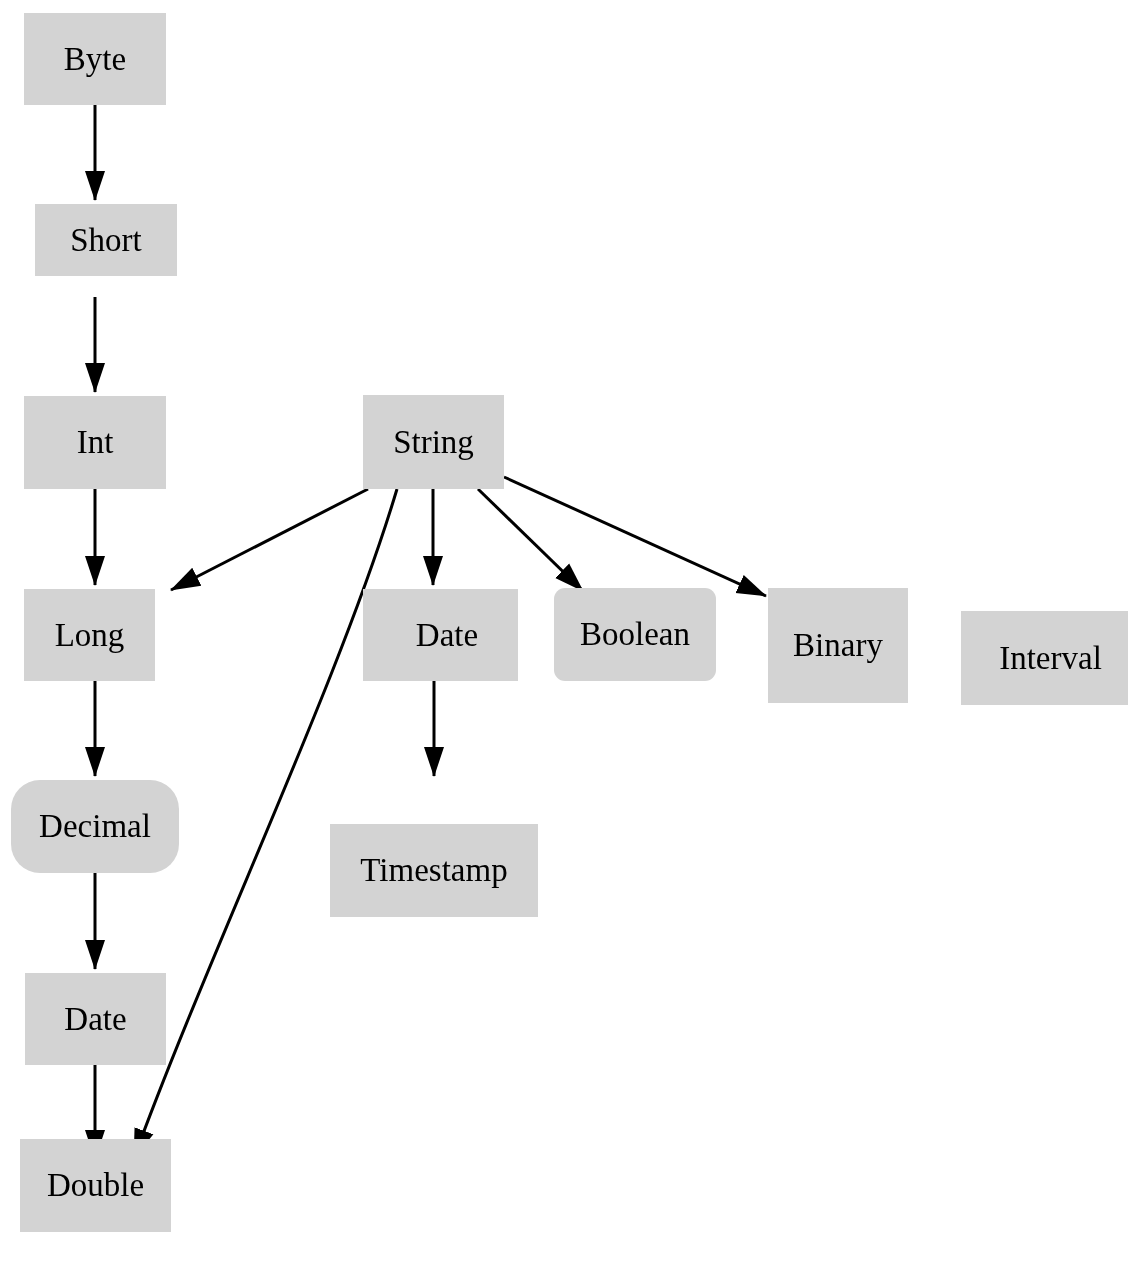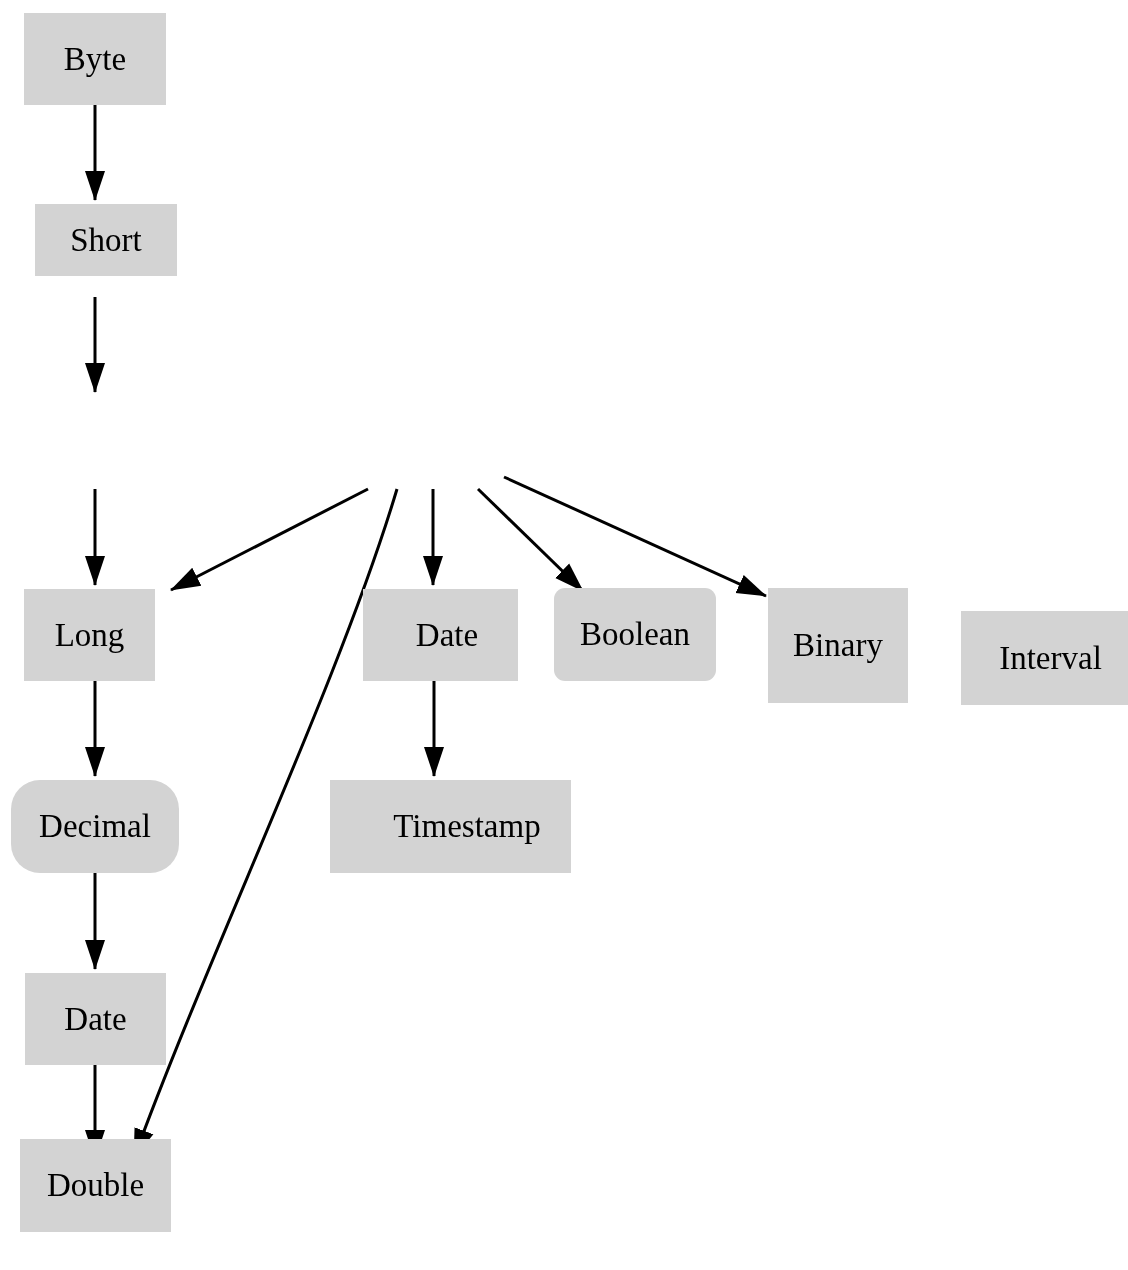--- a/index.html
+++ b/index.html
@@ -37,21 +37,21 @@
   .n-byte      { left: 24px;  top: 13px;   width: 142px; height: 92px; }
   .n-short     { left: 24px;  top: 204px;  width: 142px; height: 72px; margin-left: 11px; }
   .n-int       { left: 24px;  top: 396px;  width: 142px; height: 93px; }
   .n-string    { left: 363px; top: 395px;  width: 141px; height: 94px; }
   .n-long      { left: 24px;  top: 589px;  width: 131px; height: 92px; }
   .n-date      { left: 363px; top: 589px;  width: 142px; height: 92px; padding-left: 13px; }
   .n-boolean   { left: 554px; top: 588px;  width: 162px; height: 93px; border-radius: 11px; }
   .n-binary    { left: 768px; top: 588px;  width: 140px; height: 115px; }
   .n-interval  { left: 961px; top: 611px;  width: 179px; height: 94px; }
   .n-decimal   { left: 11px;  top: 780px;  width: 168px; height: 93px; border-radius: 29px; }
-  .n-timestamp { left: 330px; top: 780px;  width: 208px; height: 93px; padding-left: 33px; }
+  .n-timestamp { left: 330px; top: 824px;  width: 208px; height: 93px; }
   .n-float     { left: 25px;  top: 973px;  width: 141px; height: 92px; }
   .n-double    { left: 20px;  top: 1139px; width: 151px; height: 93px; }
 </style>
 </head>
 <body>
 
 <div class="canvas">
 
   <svg class="edges" viewBox="0 0 1128 1270" xmlns="http://www.w3.org/2000/svg">
     <defs>
@@ -70,20 +70,22 @@
       <path d="M433,489 L433,585" marker-end="url(#arrow)"></path>
       <path d="M478,489 L583,591" marker-end="url(#arrow)"></path>
       <path d="M504,477 L766,596" marker-end="url(#arrow)"></path>
       <path d="M397,489 C340,680 210,950 134,1158" marker-end="url(#arrow)"></path>
       <path d="M434,681 L434,776" marker-end="url(#arrow)"></path>
     </g>
   </svg>
 
   <div class="node n-byte">Byte</div>
   <div class="node n-short">Short</div>
+  <div class="node n-int">Int</div>
+  <div class="node n-string">String</div>
   <div class="node n-long">Long</div>
   <div class="node n-date">Date</div>
   <div class="node n-boolean">Boolean</div>
   <div class="node n-binary">Binary</div>
   <div class="node n-interval">Interval</div>
   <div class="node n-decimal">Decimal</div>
   <div class="node n-timestamp">Timestamp</div>
   <div class="node n-float">Date</div>
   <div class="node n-double">Double</div>
 

